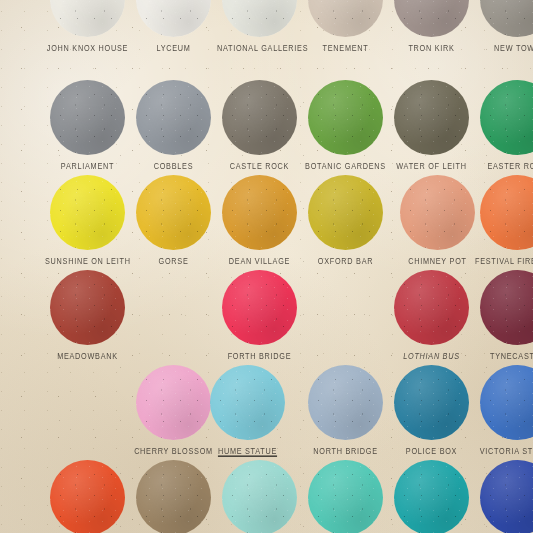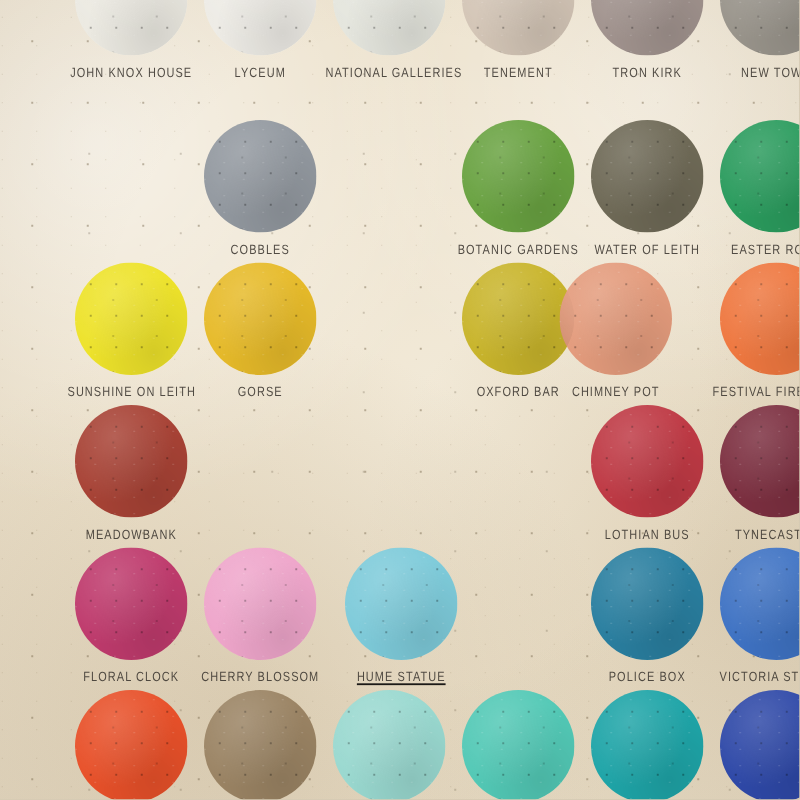--- a/index.html
+++ b/index.html
@@ -137,79 +137,95 @@
         <div class="label">TENEMENT</div>
       </div>
       <div class="cell" style="left: 389px; top: -38px;">
         <div class="swatch" title="TRON KIRK" style="background-color: rgb(162, 148, 143);"></div>
         <div class="label">TRON KIRK</div>
       </div>
       <div class="cell" style="left: 475px; top: -38px;">
         <div class="swatch" title="NEW TOWN" style="background-color: rgb(154, 149, 140);"></div>
         <div class="label">NEW TOWN</div>
       </div>
+      <div class="cell" style="left: 45px; top: 80px;">
+        <div class="swatch" title="PARLIAMENT" style="background-color: rgb(138, 141, 145);"></div>
+        <div class="label">PARLIAMENT</div>
+      </div>
       <div class="cell" style="left: 131px; top: 80px;">
         <div class="swatch" title="COBBLES" style="background-color: rgb(147, 153, 160);"></div>
         <div class="label">COBBLES</div>
       </div>
+      <div class="cell" style="left: 217px; top: 80px;">
+        <div class="swatch" title="CASTLE ROCK" style="background-color: rgb(125, 118, 106);"></div>
+        <div class="label">CASTLE ROCK</div>
+      </div>
       <div class="cell" style="left: 389px; top: 80px;">
         <div class="swatch" title="WATER OF LEITH" style="background-color: rgb(111, 106, 87);"></div>
         <div class="label">WATER OF LEITH</div>
       </div>
       <div class="cell" style="left: 303px; top: 80px;">
         <div class="swatch" title="BOTANIC GARDENS" style="background-color: rgb(106, 163, 66);"></div>
         <div class="label">BOTANIC GARDENS</div>
       </div>
       <div class="cell" style="left: 475px; top: 80px;">
         <div class="swatch" title="EASTER ROAD" style="background-color: rgb(43, 156, 94);"></div>
         <div class="label">EASTER ROAD</div>
       </div>
       <div class="cell" style="left: 45px; top: 175px;">
         <div class="swatch" title="SUNSHINE ON LEITH" style="background-color: rgb(238, 227, 43);"></div>
         <div class="label">SUNSHINE ON LEITH</div>
       </div>
       <div class="cell" style="left: 131px; top: 175px;">
         <div class="swatch" title="GORSE" style="background-color: rgb(231, 187, 42);"></div>
         <div class="label">GORSE</div>
       </div>
+      <div class="cell" style="left: 217px; top: 175px;">
+        <div class="swatch" title="DEAN VILLAGE" style="background-color: rgb(217, 154, 46);"></div>
+        <div class="label">DEAN VILLAGE</div>
+      </div>
       <div class="cell" style="left: 303px; top: 175px;">
         <div class="swatch" title="OXFORD BAR" style="background-color: rgb(201, 181, 44);"></div>
         <div class="label">OXFORD BAR</div>
       </div>
-      <div class="cell" style="left: 368px; top: 175px; text-align: center;">
+      <div class="cell" style="left: 395px; top: 175px; text-align: center;">
         <div class="swatch" title="CHIMNEY POT" style="background-color: rgb(228, 156, 125);"></div>
         <div class="label">CHIMNEY POT</div>
       </div>
       <div class="cell" style="left: 475px; top: 175px;">
         <div class="swatch" title="FESTIVAL FIREWORKS" style="background-color: rgb(239, 120, 64);"></div>
         <div class="label">FESTIVAL FIREWORKS</div>
       </div>
       <div class="cell" style="left: 45px; top: 270px;">
         <div class="swatch" title="MEADOWBANK" style="background-color: rgb(168, 67, 54);"></div>
         <div class="label">MEADOWBANK</div>
       </div>
-      <div class="cell" style="left: 389px; top: 270px;">
+      <div class="cell" style="left: 217px; top: 270px;">
+        <div class="swatch" title="FORTH BRIDGE" style="background-color: rgb(239, 53, 88);"></div>
+        <div class="label">FORTH BRIDGE</div>
+      </div>
+      <div class="cell" style="left: 389px; top: 270px; font-style: italic;">
         <div class="swatch" title="LOTHIAN BUS" style="background-color: rgb(191, 58, 69);"></div>
         <div class="label">LOTHIAN BUS</div>
       </div>
       <div class="cell" style="left: 475px; top: 270px;">
         <div class="swatch" title="TYNECASTLE" style="background-color: rgb(125, 48, 65);"></div>
         <div class="label">TYNECASTLE</div>
       </div>
-      <div class="cell" style="left: 45px; top: 365px;">
-        <div class="swatch" title="FLORAL CLOCK" style="background-color: rgb(191, 59, 109);"></div>
-        <div class="label">FLORAL CLOCK</div>
-      </div>
       <div class="cell" style="left: 131px; top: 365px;">
         <div class="swatch" title="CHERRY BLOSSOM" style="background-color: rgb(239, 166, 203);"></div>
         <div class="label">CHERRY BLOSSOM</div>
       </div>
-      <div class="cell" style="left: 225px; top: 365px; text-decoration: underline;">
+      <div class="cell" style="left: 205px; top: 365px; text-decoration: underline;">
         <div class="swatch" title="HUME STATUE" style="background-color: rgb(126, 203, 218);"></div>
         <div class="label">HUME STATUE</div>
+      </div>
+      <div class="cell" style="left: 303px; top: 365px;">
+        <div class="swatch" title="NORTH BRIDGE" style="background-color: rgb(159, 178, 198);"></div>
+        <div class="label">NORTH BRIDGE</div>
       </div>
       <div class="cell" style="left: 389px; top: 365px;">
         <div class="swatch" title="POLICE BOX" style="background-color: rgb(42, 127, 160);"></div>
         <div class="label">POLICE BOX</div>
       </div>
       <div class="cell" style="left: 475px; top: 365px;">
         <div class="swatch" title="VICTORIA STREET" style="background-color: rgb(63, 115, 196);"></div>
         <div class="label">VICTORIA STREET</div>
       </div>
       <div class="cell" style="left: 45px; top: 460px;">

